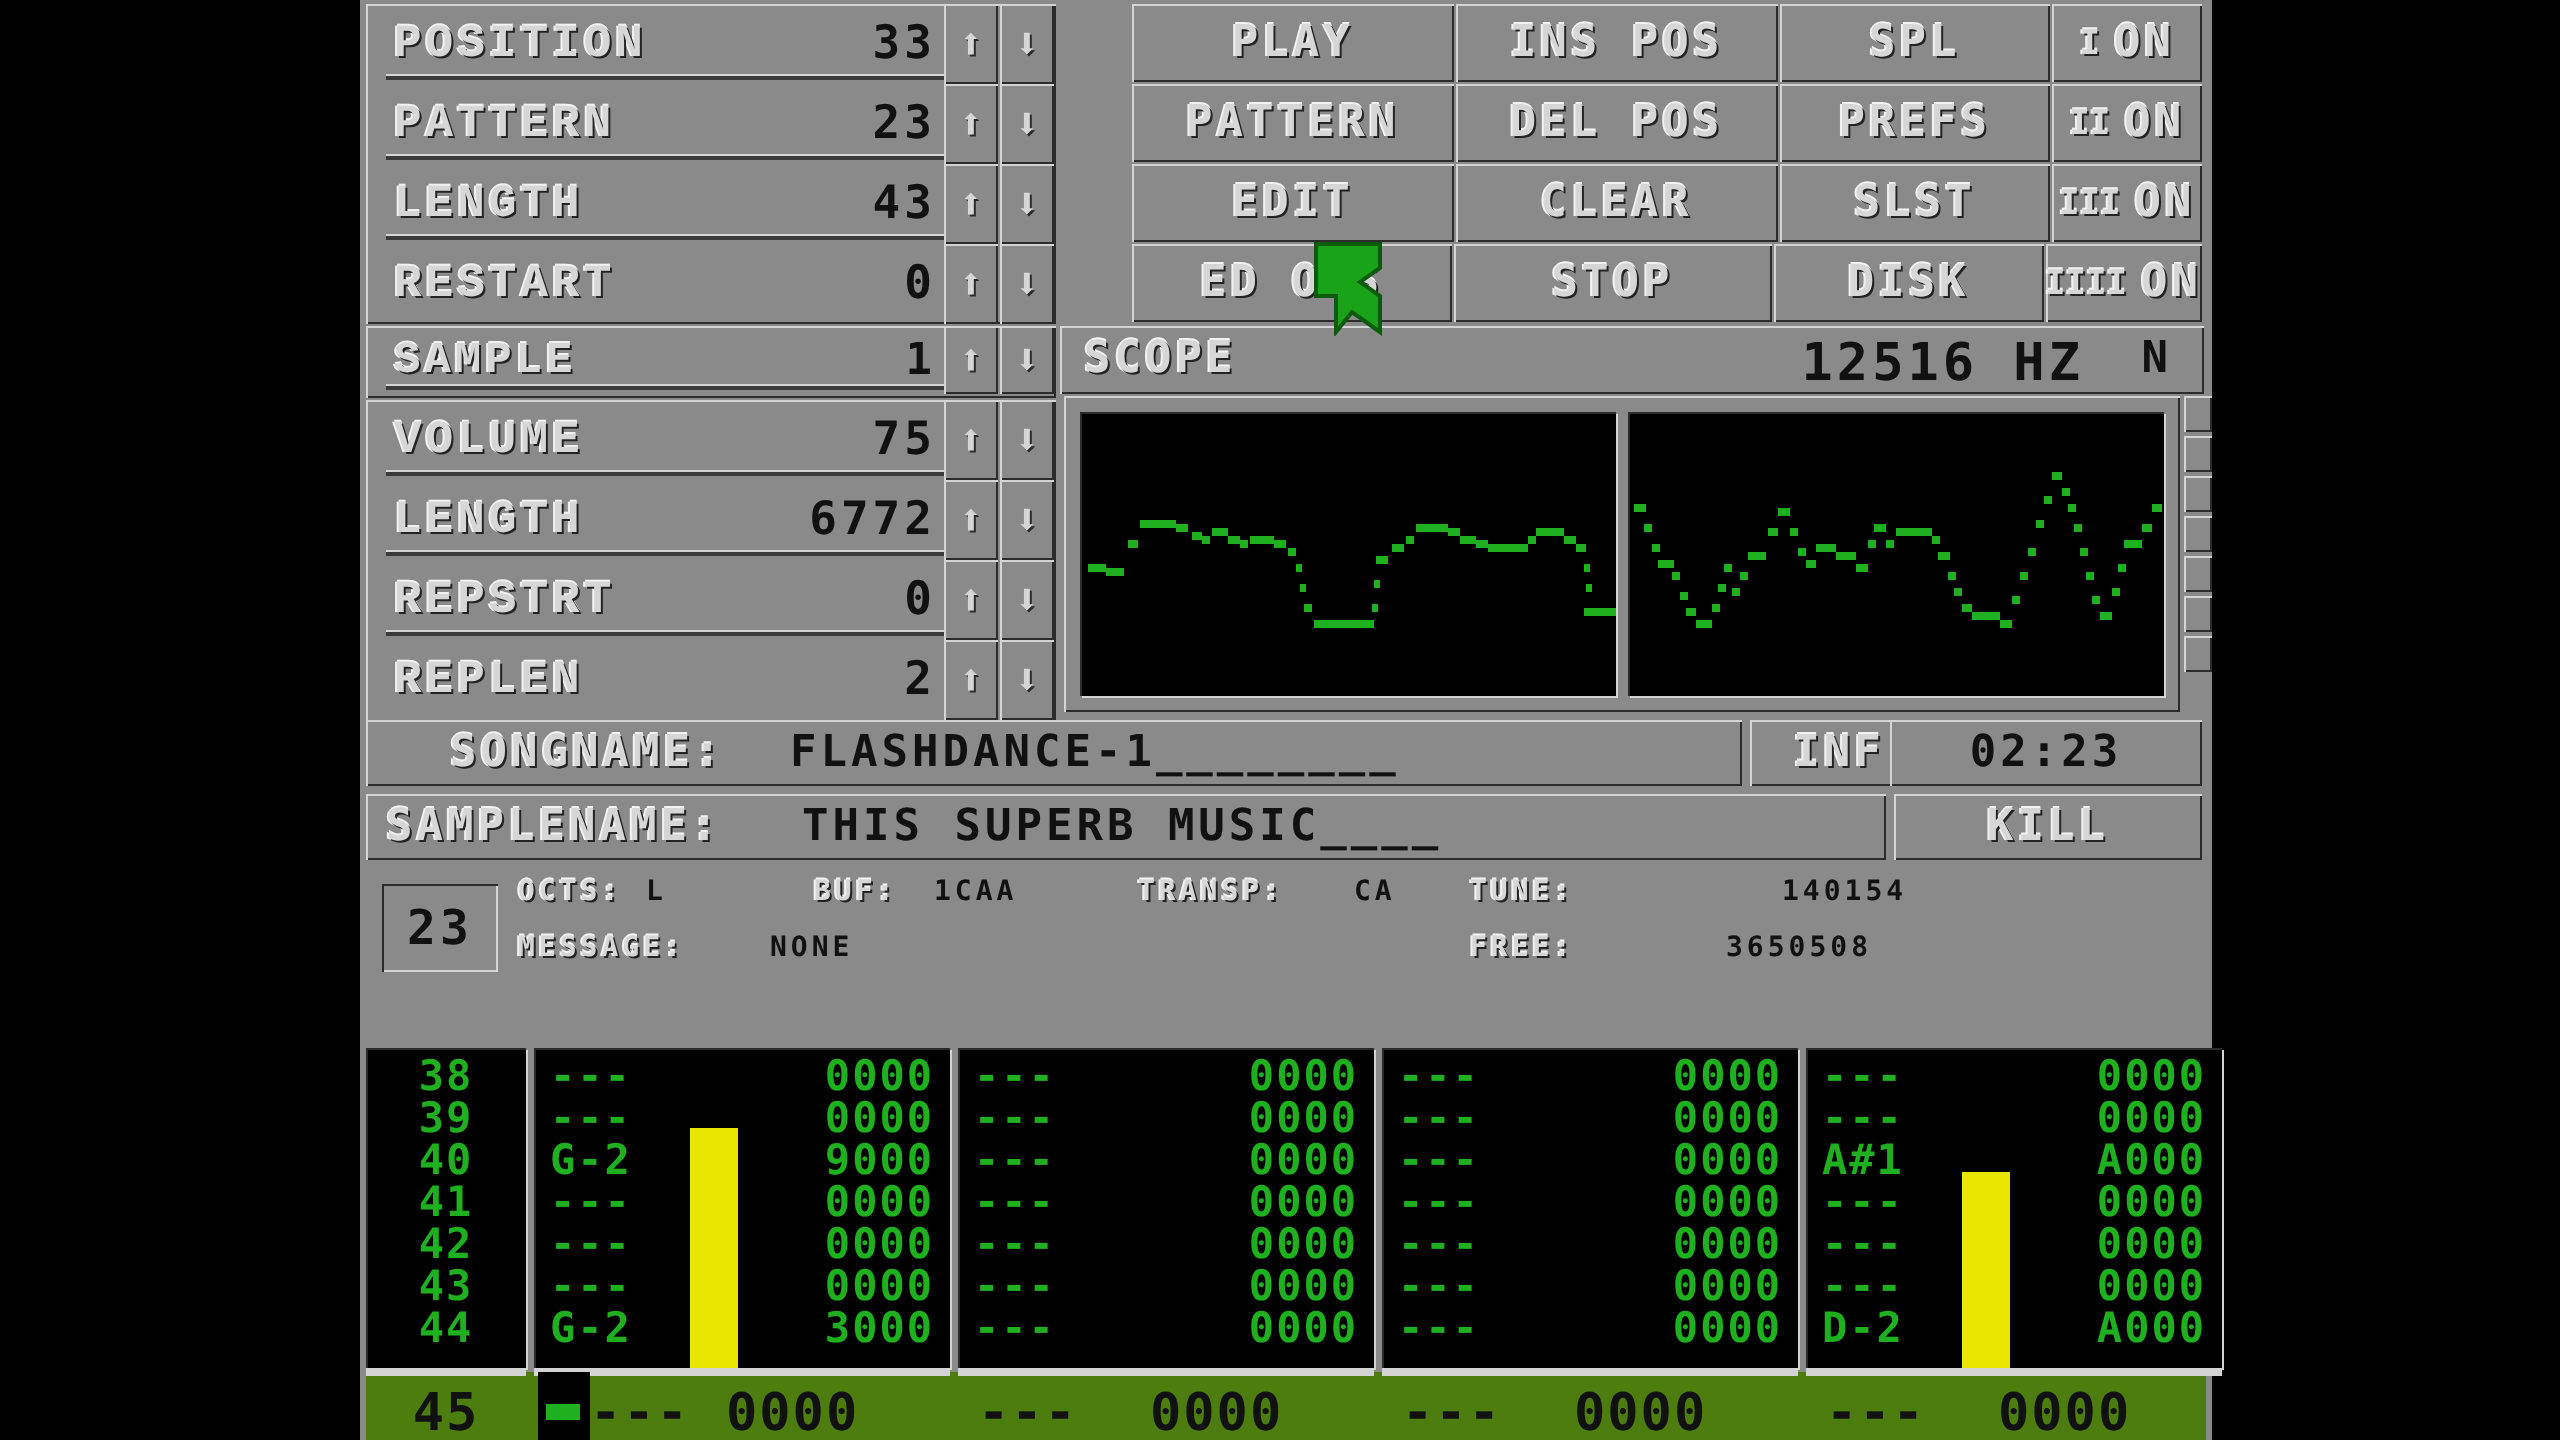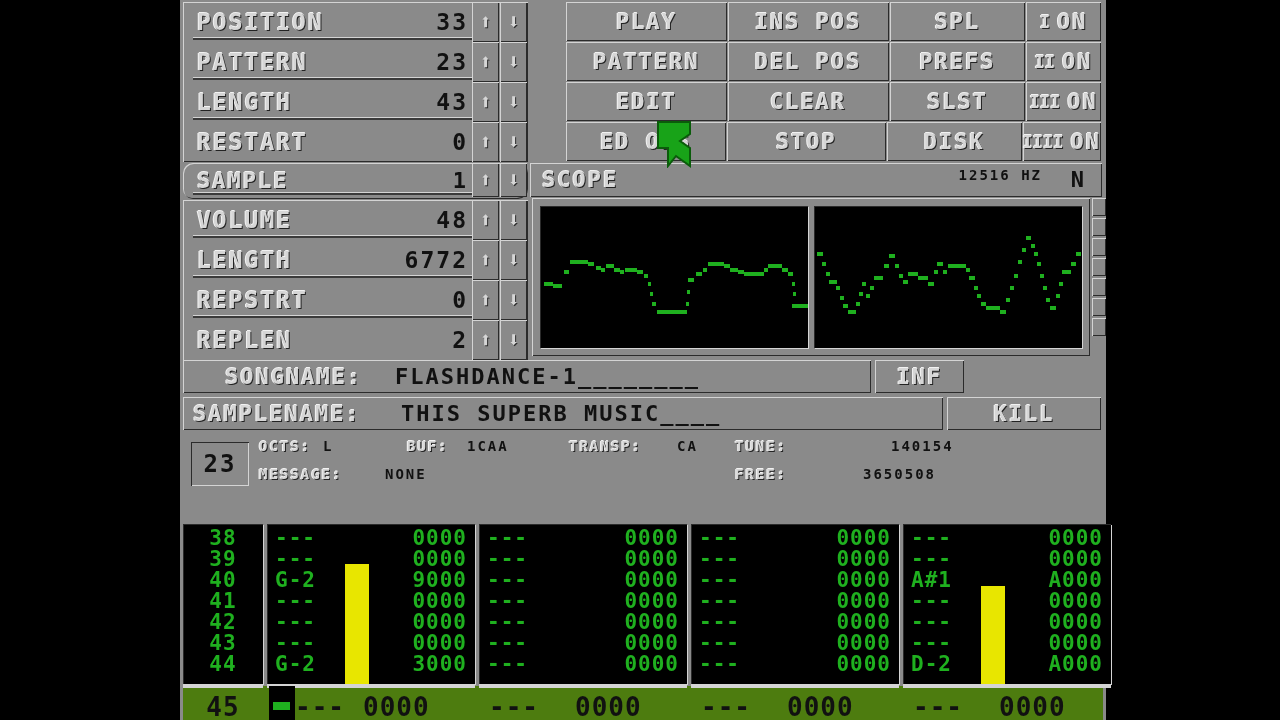--- a/index.html
+++ b/index.html
@@ -19,54 +19,54 @@
     color:#d6d6d6;
     text-shadow: 1px 1px 0 #232323, -1px 0 0 #f2f2f2, 0 -1px 0 #f2f2f2;
     font-weight:bold; letter-spacing:2px;
   }
   .val{ color:#111; font-weight:bold; letter-spacing:2px; }
 
   
   #songPanel{ position:absolute; left:3px; top:2px; width:345px; height:160px; }
   #samplePanel{ position:absolute; left:3px; top:165px; width:345px; height:192px; }
   .prow{ position:relative; height:40px; display:flex; align-items:center; }
-  .prow .pname{ position:absolute; left:14px; font-size:23px; }
+  .prow .pname{ position:absolute; left:14px; font-size:23px;font-family:Liberation Mono, monospace; }
   .prow .pval { position:absolute; right:60px; font-size:23px; text-align:right; }
   .prow .uline{ position:absolute; left:10px; right:56px; bottom:2px; height:3px;
                 background:#d4d4d4; border-bottom:2px solid #3a3a3a;}
   .arrows{ position:absolute; right:0; top:0; width:56px; height:100%;
            display:flex; }
   .arrbtn{ width:27px; height:100%; margin-right:1px; position:relative;
            background:#8a8a8a; box-shadow: inset 1px 1px 0 #d4d4d4, inset -1px -1px 0 #2b2b2b;}
   .arrbtn i{
      position:absolute; left:50%; top:50%; transform:translate(-50%,-50%);
      font-style:normal; font-size:21px; color:#d6d6d6;
      text-shadow: 1px 1px 0 #2b2b2b;
   }
 
   
-  #sampleRow{ position:absolute; left:3px; top:163px; width:345px; height:36px;border-radius:10px; }
+  #sampleRow{ position:absolute; left:3px; top:163px; width:345px; height:36px; }
 
   
   #btnGrid{ position:absolute; left:350px; top:2px; width:572px; height:160px; }
   .brow{ display:flex; height:40px;margin-left:36px; }
   .btn{
     position:relative; margin:0 1px 1px 0; height:39px;
     background:#8a8a8a; box-shadow: inset 1px 1px 0 #d4d4d4, inset -1px -1px 0 #2b2b2b;
     display:flex; align-items:center; justify-content:center;
     font-size:22px;
   }
   .w1{ width:172px; } .w2{ width:172px; } .w3{ width:145px; } .w4{ width:80px; }
   .w4 .chn{ font-size:17px; margin-right:7px; letter-spacing:0; }
 
   
   #scopeLabelRow{ position:absolute; left:350px; top:163px; width:572px; height:34px;
     background:#8a8a8a; box-shadow: inset 1px 1px 0 #d4d4d4, inset -1px -1px 0 #2b2b2b;}
   #scopeLabelRow .lbl{ position:absolute; left:12px; top:4px; font-size:22px; }
-  #scopeHz{ position:absolute; right:60px; top:4px; font-size:14px; }
+  #scopeHz{ position:absolute; right:60px; top:4px; font-size:26px; }
   #scopeN { position:absolute; right:16px; top:4px; font-size:22px; }
 
   #scopeBox{ position:absolute; left:352px; top:198px; width:558px; height:158px;
     background:#8a8a8a; box-shadow: inset 1px 1px 0 #d4d4d4, inset -1px -1px 0 #2b2b2b;}
   .scope{ position:absolute; top:8px; width:268px; height:142px; background:#000;
     box-shadow: inset 1px 1px 0 #2b2b2b, 1px 1px 0 #d4d4d4; }
   #scopeA{ left:8px; } #scopeB{ left:282px; }
   .scope svg{ display:block; width:100%; height:100%; }
 
   
@@ -207,21 +207,21 @@
         <span class="arrbtn">
             <i>⬇</i>
           </span>
       </span>
     </div>
   </div>
 
   <div id="samplePanel" class="bev" style="top:200px;height:190px">
     <div class="prow">
       <span class="pname lbl">VOLUME</span>
-      <span class="pval val">48</span>
+      <span class="pval val">75</span>
       <span class="uline"></span>
       <span class="arrows">
         <span class="arrbtn">
             <i>⬆</i>
           </span>
         <span class="arrbtn">
             <i>⬇</i>
           </span>
       </span>
     </div>
@@ -420,20 +420,21 @@
     <div class="mseg"></div>
     <div class="mseg"></div>
   </div>
 
   <div id="songRow">
     <div class="nameField" style="left:0;width:688px">
       <span class="lbl" style="position:absolute;left:42px">SONGNAME:</span>
       <span class="val" style="position:absolute;left:212px">FLASHDANCE-1________</span>
     </div>
     <div class="smallBtn lbl" style="left:692px;width:89px">INF</div>
+    <div class="smallBtn val" style="left:762px;width:156px">02:23</div>
   </div>
 
   <div id="sampRow">
     <div class="nameField" style="left:0;width:760px">
       <span class="lbl" style="position:absolute;left:10px">SAMPLENAME:</span>
       <span class="val" style="position:absolute;left:218px">THIS  SUPERB  MUSIC____</span>
     </div>
     <div class="smallBtn lbl" style="left:764px;width:154px">KILL</div>
   </div>
 

